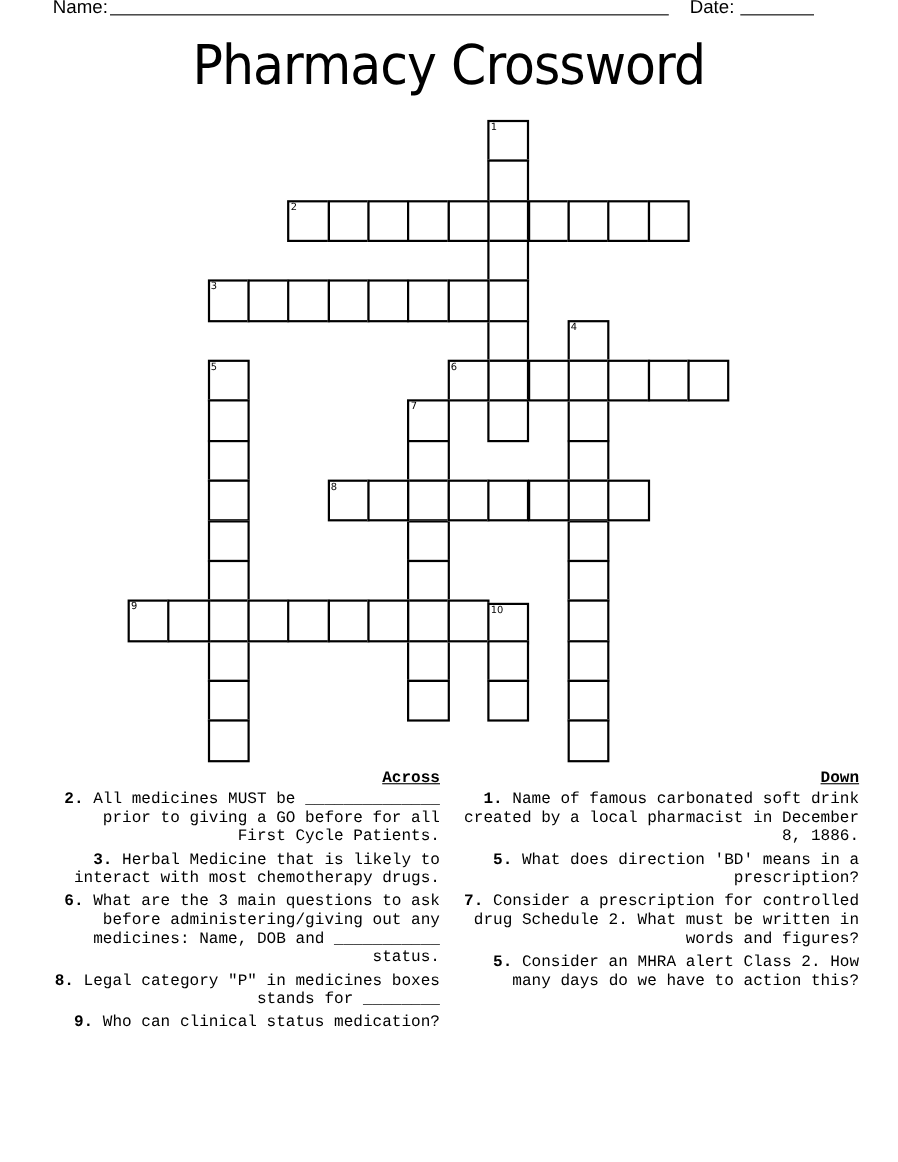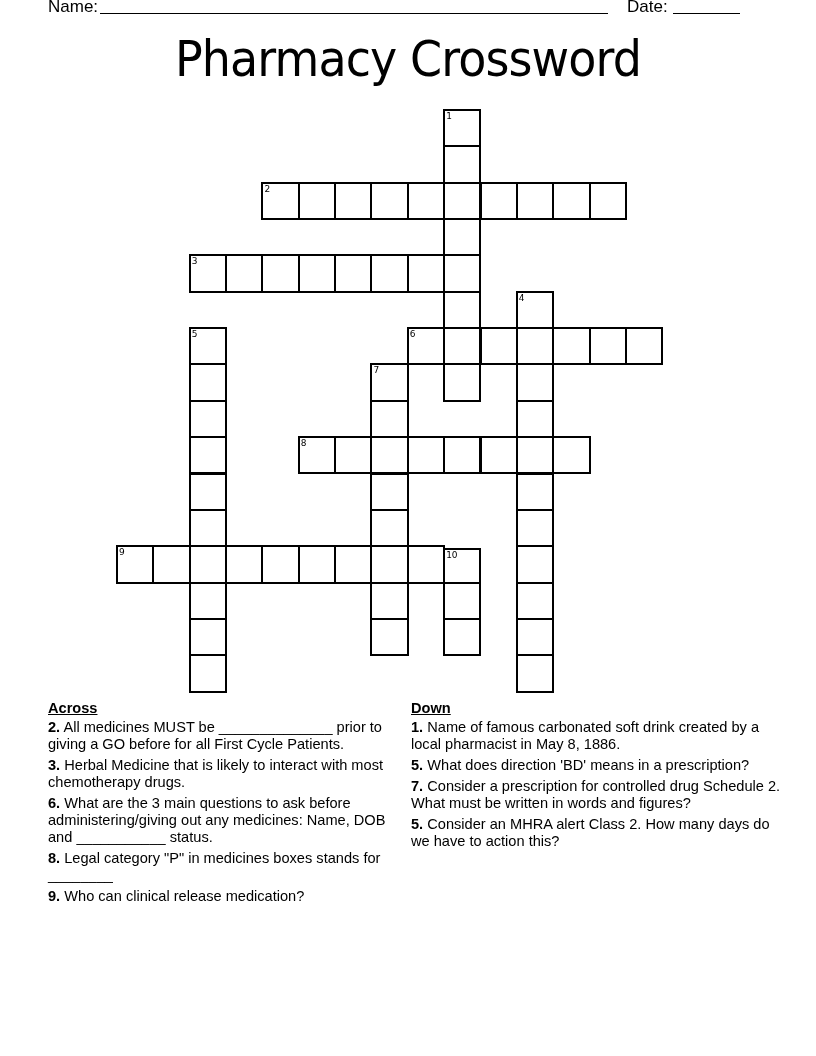--- a/index.html
+++ b/index.html
@@ -20,22 +20,22 @@
     .grid { position: absolute; left: 117px; top: 110px; width: 546px; height: 582px; }
     .cell {
       position: absolute; width: 36.35px; height: 36.35px; box-sizing: border-box;
       border: 2px solid #000; background: #fff;
     }
     .cell-num {
       position: absolute; left: 1px; top: 0px; font-family: "DejaVu Sans", sans-serif;
       font-size: 9px; line-height: 10px;
     }
     .clues {
-      position: absolute; top: 700px; font-family: Liberation Sans, sans-serif;
-      font-size: 14.6px; line-height: 17px;
+      position: absolute; top: 700px; font-family: Liberation Mono, monospace;
+      font-size: 14.6px; line-height: 17px; text-align: right;
     }
     .clues.across { left: 48px; width: 352px; }
     .clues.down { left: 411px; width: 370px; }
     .clue-heading { font-weight: bold; text-decoration: underline; margin-bottom: 2px; }
     .clue { margin-bottom: 4px; }
     .clue-num { font-weight: bold; }
   </style>
 </head>
 <body>
 
@@ -144,22 +144,22 @@
     <div class="cell" style="left: 326.15px; top: 471.55px; width: 38.35px; height: 38.35px;"></div>
     <div class="cell" style="left: 326.15px; top: 507.9px; width: 38.35px; height: 38.35px;"></div>
   </div>
 
 <div class="clues across">
   <div class="clue-heading">Across</div>
   <div class="clue"><span class="clue-num">2.</span> <span>All medicines MUST be ______________ prior to giving a GO before for all First Cycle Patients.</span></div>
   <div class="clue"><span class="clue-num">3.</span> <span>Herbal Medicine that is likely to interact with most chemotherapy drugs.</span></div>
   <div class="clue"><span class="clue-num">6.</span> <span>What are the 3 main questions to ask before administering/giving out any medicines: Name, DOB and ___________ status.</span></div>
   <div class="clue"><span class="clue-num">8.</span> <span>Legal category "P" in medicines boxes stands for ________</span></div>
-  <div class="clue"><span class="clue-num">9.</span> <span>Who can clinical release medication?</span></div>
+  <div class="clue"><span class="clue-num">9.</span> <span>Who can clinical status medication?</span></div>
 </div>
 
 <div class="clues down">
   <div class="clue-heading">Down</div>
-  <div class="clue"><span class="clue-num">1.</span> <span>Name of famous carbonated soft drink created by a local pharmacist in May 8, 1886.</span></div>
+  <div class="clue"><span class="clue-num">1.</span> <span>Name of famous carbonated soft drink created by a local pharmacist in December 8, 1886.</span></div>
   <div class="clue"><span class="clue-num">5.</span> <span>What does direction 'BD' means in a prescription?</span></div>
   <div class="clue"><span class="clue-num">7.</span> <span>Consider a prescription for controlled drug Schedule 2. What must be written in words and figures?</span></div>
   <div class="clue"><span class="clue-num">5.</span> <span>Consider an MHRA alert Class 2. How many days do we have to action this?</span></div>
 </div>
 
 </body></html>

